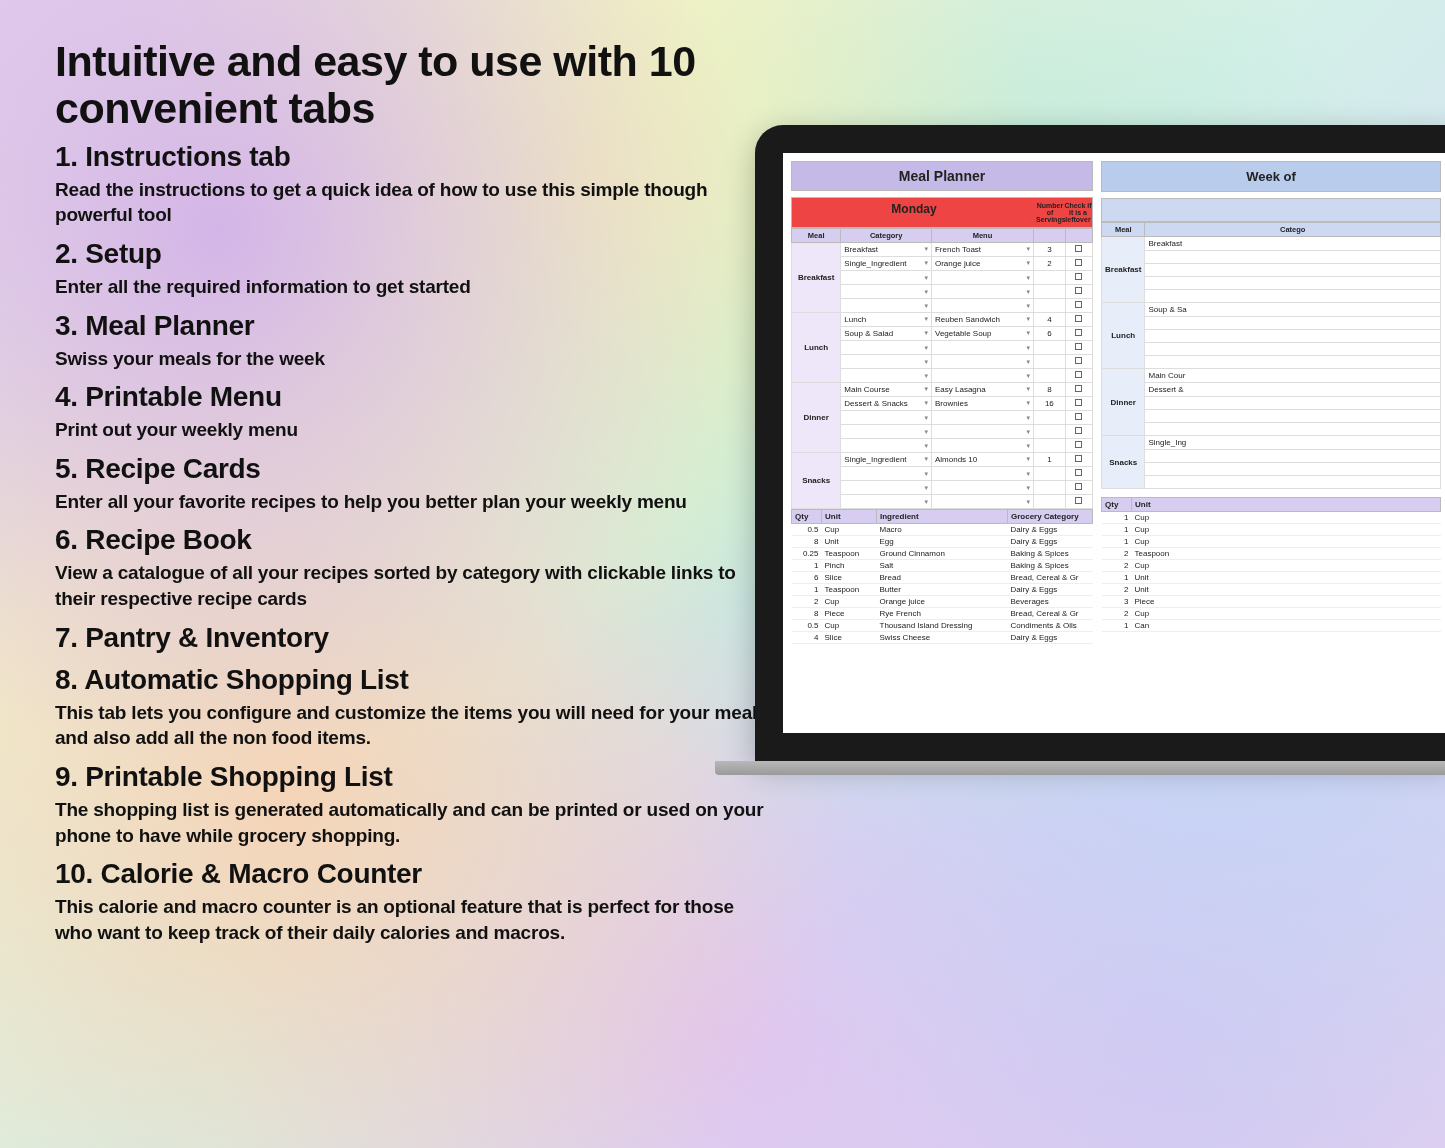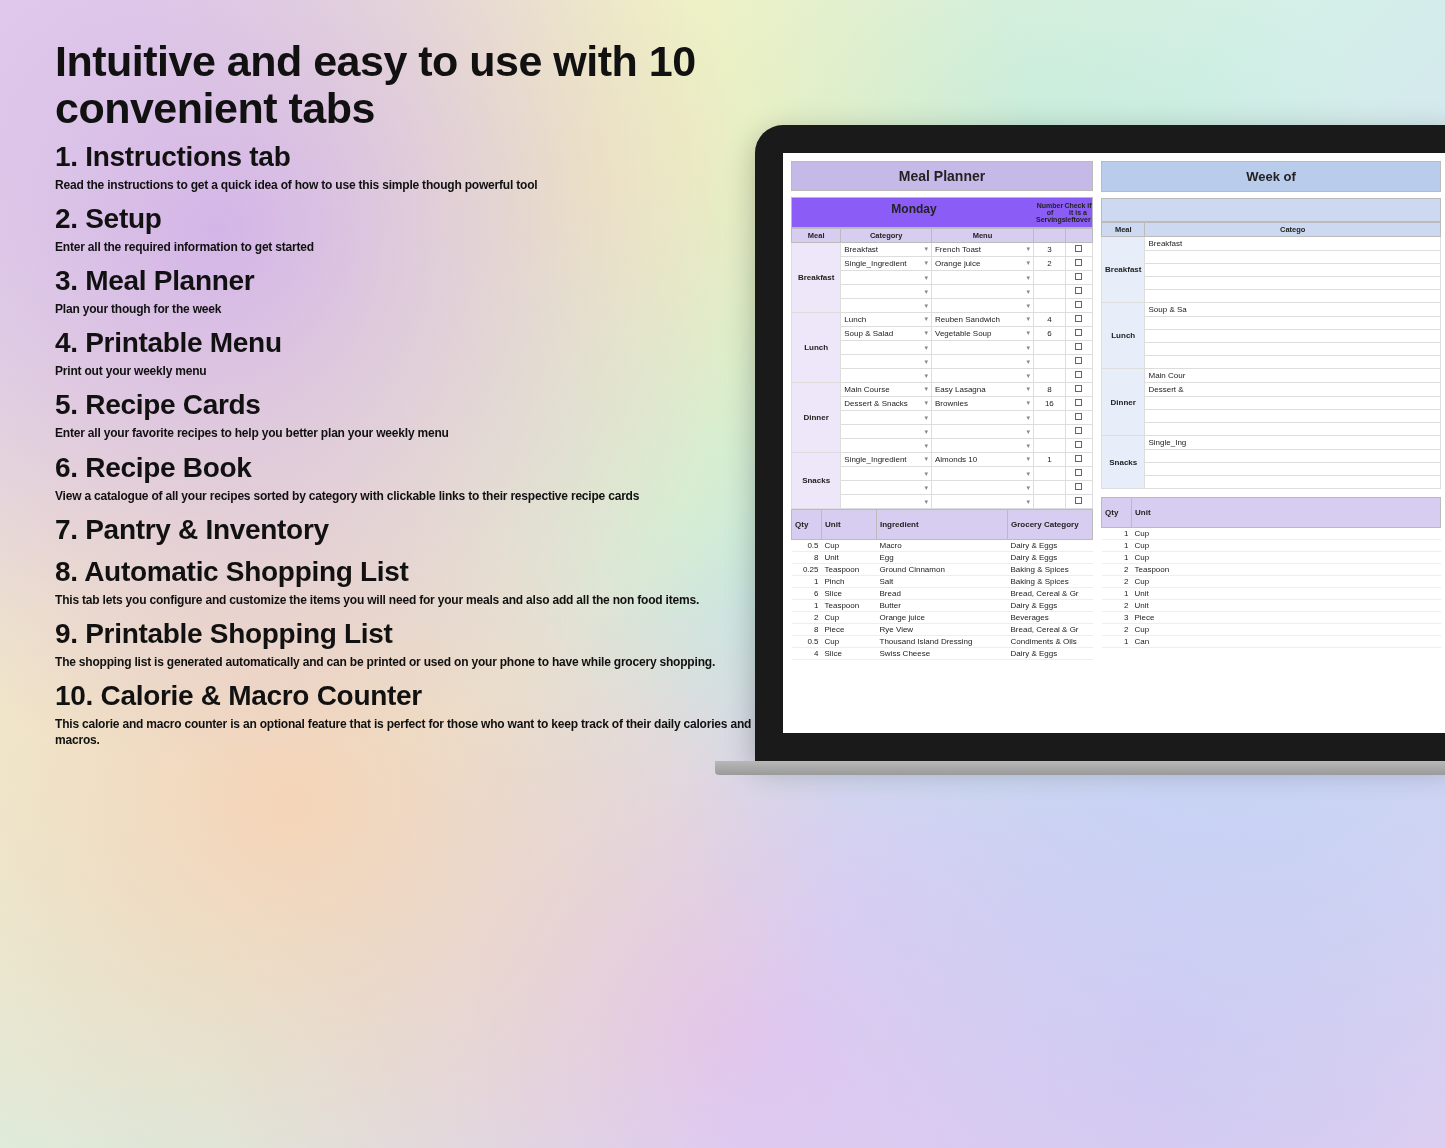--- a/index.html
+++ b/index.html
@@ -31,21 +31,21 @@
     line-height: 1.1;
   }
   .section { margin-bottom: 10px; }
   .sec-title {
     font-size: 28px;
     font-weight: 800;
     margin-bottom: 4px;
     letter-spacing: -0.3px;
   }
   .sec-desc {
-    font-size: 12px;
+    font-size: 19px;
     font-weight: 600;
     line-height: 1.35;
     letter-spacing: -0.2px;
   }
 
   
   .laptop {
     position: absolute;
     top: 125px;
     right: -10px;
@@ -84,21 +84,21 @@
   }
   .week-title {
     background: #b9cceb;
     text-align: center;
     font-weight: 700;
     font-size: 13px;
     padding: 7px 0;
     border: 1px solid #bbb;
   }
   .day-header {
-    background: #8b5cf6;
+    background: #ef4444;
     text-align: center;
     font-weight: 700;
     font-size: 12px;
     padding: 4px 0;
     border: 1px solid #bbb;
     margin-top: 6px;
   }
   .day-header.blue { background: #cdd9f0; }
   table.meals {
     border-collapse: collapse;
@@ -138,21 +138,21 @@
     margin-top: 8px;
   }
   table.ing {
     border-collapse: collapse;
     width: 100%;
     font-size: 8px;
   }
   table.ing th {
     background: #d7cdf0;
     border: 1px solid #bbb;
-    padding: 10px 3px;
+    padding: 2px 3px;
     font-weight: 700;
     text-align: left;
     margin-left: 13px;
   }
   table.ing td {
     border-bottom: 1px solid #eee;
     padding: 1px 3px;
     height: 12px;
   }
   .qty { text-align: right; width: 30px; }
@@ -166,21 +166,21 @@
   <div class="section">
     <div class="sec-title">1. Instructions tab</div>
     <div class="sec-desc">Read the instructions to get a quick idea of how to use this simple though powerful tool</div>
   </div>
   <div class="section">
     <div class="sec-title">2. Setup</div>
     <div class="sec-desc">Enter all the required information to get started</div>
   </div>
   <div class="section">
     <div class="sec-title">3. Meal Planner</div>
-    <div class="sec-desc">Plan your though for the week</div>
+    <div class="sec-desc">Swiss your meals for the week</div>
   </div>
   <div class="section">
     <div class="sec-title">4. Printable Menu</div>
     <div class="sec-desc">Print out your weekly menu</div>
   </div>
   <div class="section">
     <div class="sec-title">5. Recipe Cards</div>
     <div class="sec-desc">Enter all your favorite recipes to help you better plan your weekly menu</div>
   </div>
   <div class="section">
@@ -444,21 +444,21 @@
                 </tr>
                 <tr>
                   <td class="qty">2</td>
                   <td>Cup</td>
                   <td>Orange juice</td>
                   <td>Beverages</td>
                 </tr>
                 <tr>
                   <td class="qty">8</td>
                   <td>Piece</td>
-                  <td>Rye View</td>
+                  <td>Rye French</td>
                   <td>Bread, Cereal &amp; Gr</td>
                 </tr>
                 <tr>
                   <td class="qty">0.5</td>
                   <td>Cup</td>
                   <td>Thousand Island Dressing</td>
                   <td>Condiments &amp; Oils</td>
                 </tr>
                 <tr>
                   <td class="qty">4</td>

